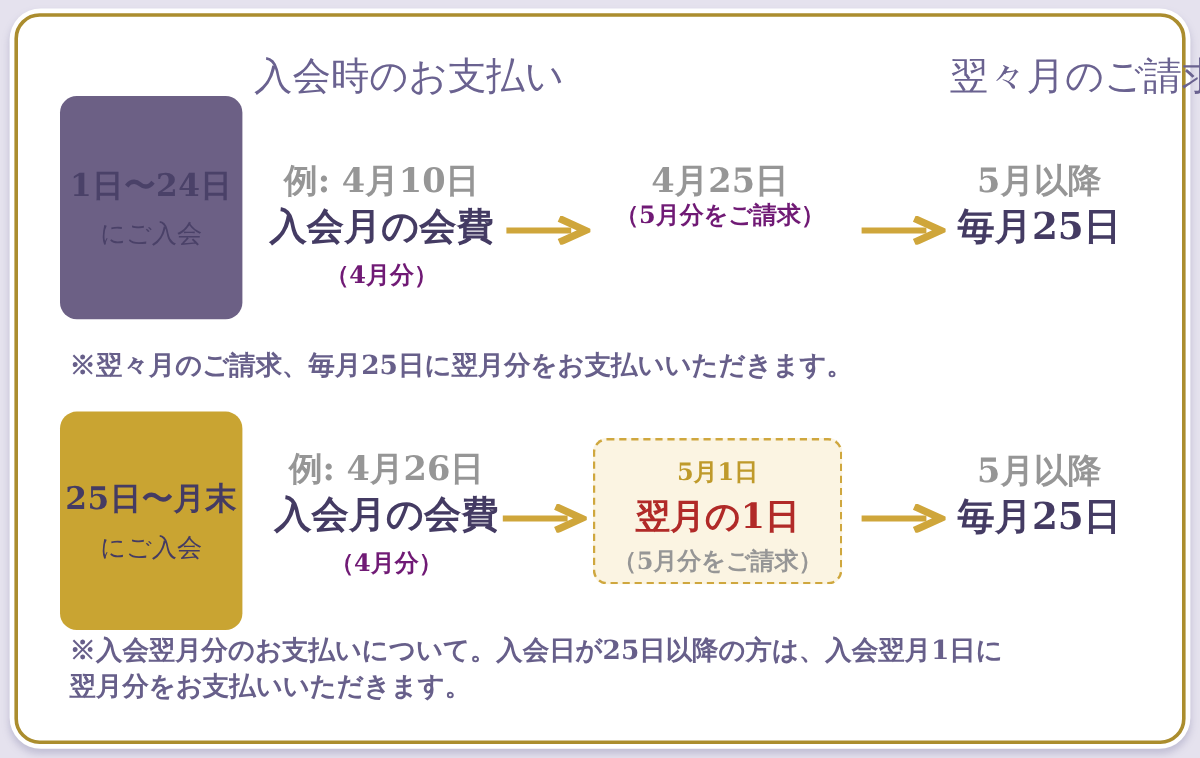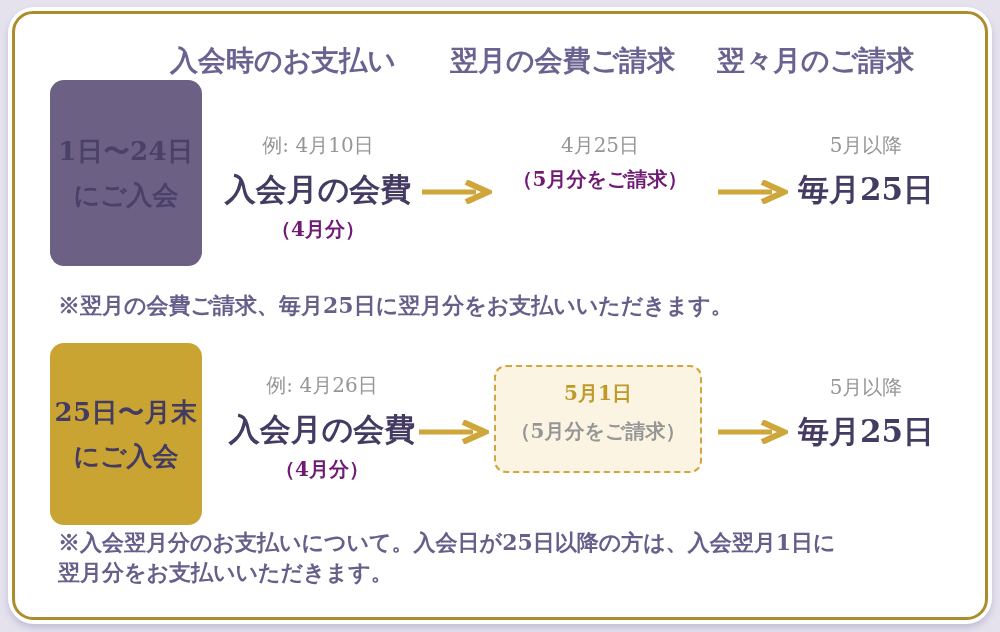--- a/index.html
+++ b/index.html
@@ -33,23 +33,23 @@
     right: 4px;
     bottom: 4px;
     border: 3px solid #ab8d2e;
     border-radius: 21px;
     pointer-events: none;
   }
   .col-header {
     position: absolute;
     top: 42px;
     width: 300px;
-    text-align: left;
-    font-size: 28px;
-    font-weight: bold;
+    text-align: right;
+    font-size: 32px;
+    font-weight: normal;
     color: #6a6290;
   }
   .badge {
     position: absolute;
     left: 50px;
     width: 152px;
     border-radius: 14px;
     display: flex;
     flex-direction: column;
     align-items: center;
@@ -63,29 +63,29 @@
     background: #6c6085;
     color: #4a4168;
   }
   .badge.gold {
     top: 343px;
     height: 182px;
     background: #c9a432;
     color: #443b63;
   }
   .badge-period { font-size: 26px; font-weight: bold; letter-spacing: 0.5px; }
-  .badge-suffix { font-size: 26px; font-weight: bold; }
+  .badge-suffix { font-size: 21px; font-weight: normal; }
   .step {
     position: absolute;
     width: 290px;
     text-align: center;
   }
   .step-date {
-    font-size: 20px;
-    font-weight: normal;
+    font-size: 28px;
+    font-weight: bold;
     color: #969696;
     height: 34px;
   }
   .step-main {
     font-size: 31px;
     font-weight: bold;
     color: #443b63;
     height: 50px;
     line-height: 46px;
   }
@@ -105,21 +105,21 @@
     font-size: 22px;
     font-weight: bold;
     color: #675f8a;
     line-height: 30px;
   }
   .highlight-box {
     position: absolute;
     left: 494px;
     top: 365px;
     width: 208px;
-    height: 108px;
+    height: 122px;
     box-sizing: border-box;
     background: #fbf4e2;
     border: 2px dashed #cfa73e;
     border-radius: 12px;
     display: flex;
     flex-direction: column;
     align-items: center;
     padding-top: 13px;
     text-align: left;
   }
@@ -129,21 +129,20 @@
 </style>
 </head>
 <body>
 
 <div class="stage">
   <div class="card">
     <div class="gold-frame"></div>
   </div>
 
   <div class="col-header" style="left:170px">入会時のお支払い</div>
-  <div class="col-header" style="left:450px">翌月の会費ご請求</div>
   <div class="col-header" style="left:717px">翌々月のご請求</div>
 
   <div class="badge purple">
     <div class="badge-period">1日〜24日</div>
     <div class="badge-suffix">にご入会</div>
   </div>
 
   <div class="step" style="left:173px; top:132px">
     <div class="step-date">例: 4月10日</div>
     <div class="step-main">入会月の会費</div>
@@ -163,40 +162,41 @@
   <svg class="arrow" style="left:716px; top:180px" viewBox="0 0 72 24">
     <line x1="2" y1="12" x2="56" y2="12" stroke="#cfa63b" stroke-width="5"></line>
     <polyline points="46,2 68,12 46,22" fill="none" stroke="#cfa63b" stroke-width="6"></polyline>
   </svg>
 
   <div class="step" style="left:721px; top:132px">
     <div class="step-date">5月以降</div>
     <div class="step-main">毎月25日</div>
   </div>
 
-  <div class="note" style="top:290px">※翌月の会費ご請求、毎月25日に翌月分をお支払いいただきます。</div>
+  <div class="note" style="top:290px">※翌々月のご請求、毎月25日に翌月分をお支払いいただきます。</div>
 
   <div class="badge gold">
     <div class="badge-period">25日〜月末</div>
     <div class="badge-suffix">にご入会</div>
   </div>
 
   <div class="step" style="left:177px; top:372px">
     <div class="step-date">例: 4月26日</div>
     <div class="step-main">入会月の会費</div>
     <div class="step-sub">（4月分）</div>
   </div>
 
   <svg class="arrow" style="left:417px; top:420px" viewBox="0 0 72 24">
     <line x1="2" y1="12" x2="56" y2="12" stroke="#cfa63b" stroke-width="5"></line>
     <polyline points="46,2 68,12 46,22" fill="none" stroke="#cfa63b" stroke-width="6"></polyline>
   </svg>
 
   <div class="highlight-box">
     <div class="hl-date">5月1日</div>
+    <div class="hl-main">翌月の1日</div>
     <div class="hl-sub">（5月分をご請求）</div>
   </div>
 
   <svg class="arrow" style="left:716px; top:420px" viewBox="0 0 72 24">
     <line x1="2" y1="12" x2="56" y2="12" stroke="#cfa63b" stroke-width="5"></line>
     <polyline points="46,2 68,12 46,22" fill="none" stroke="#cfa63b" stroke-width="6"></polyline>
   </svg>
 
   <div class="step" style="left:721px; top:374px">
     <div class="step-date">5月以降</div>

